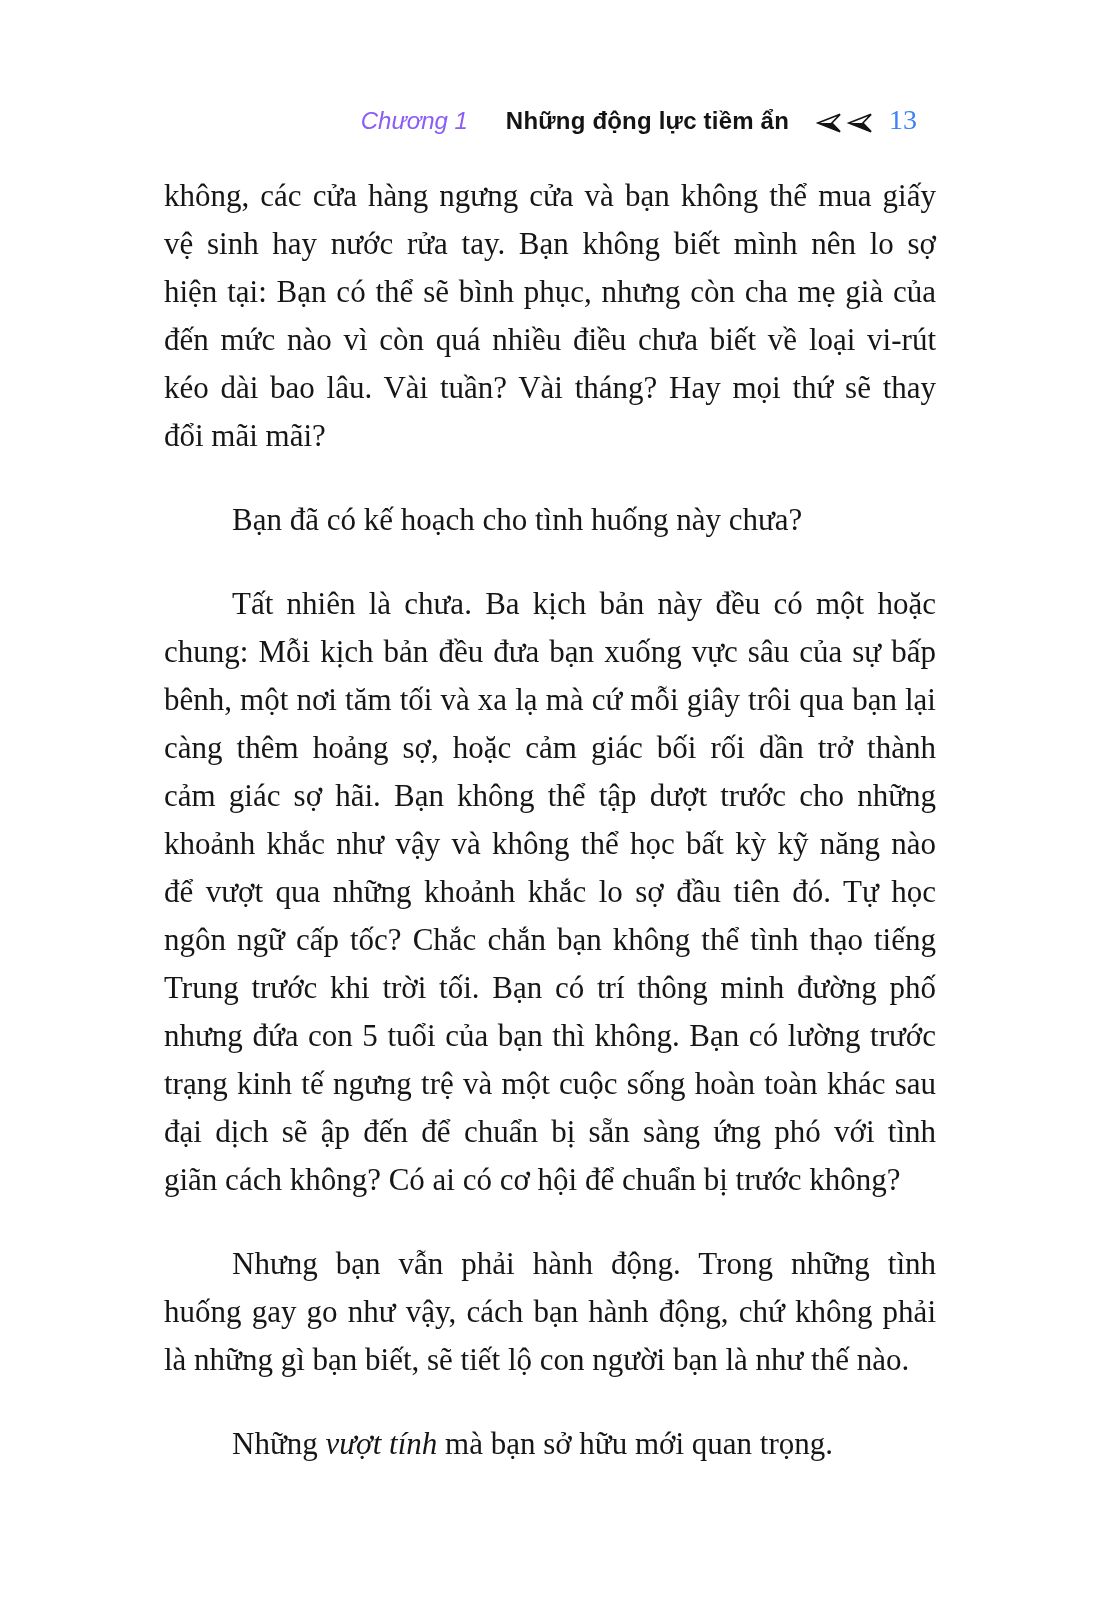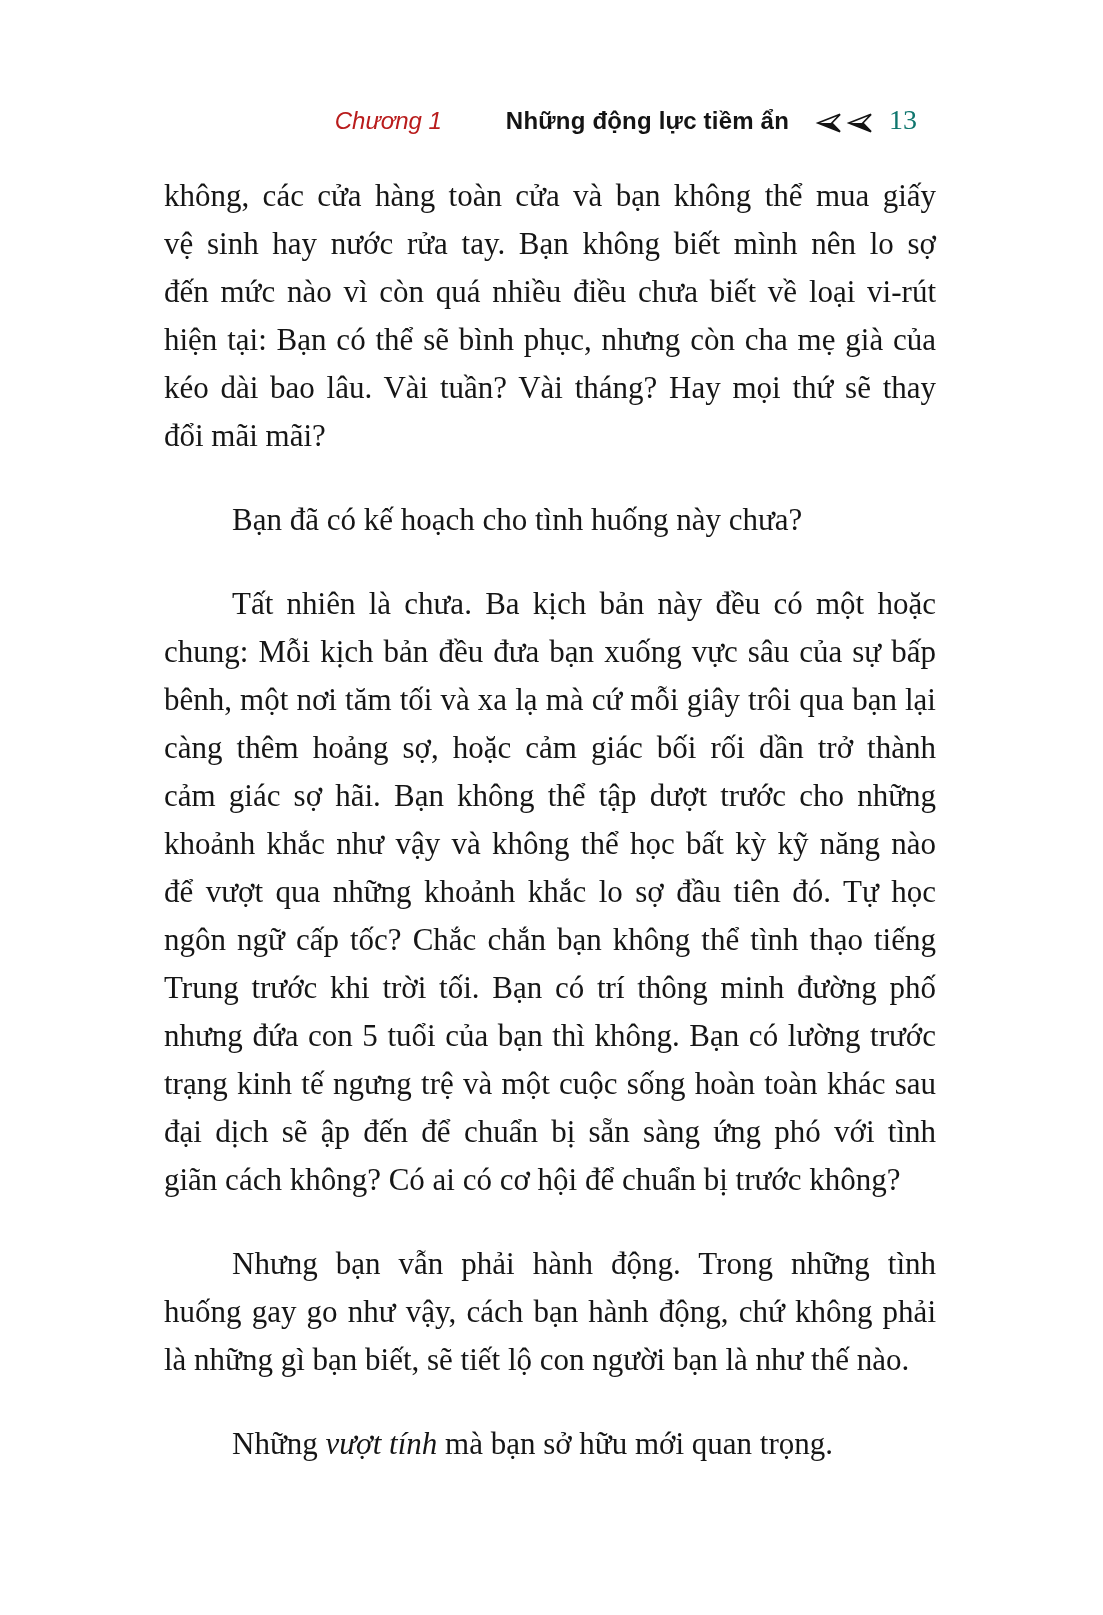--- a/index.html
+++ b/index.html
@@ -20,42 +20,42 @@
     top: 104px;
     right: 186px;
     display: flex;
     align-items: baseline;
     white-space: nowrap;
   }
   .chapter-label {
     font-family: "Liberation Sans", "DejaVu Sans", sans-serif;
     font-style: italic;
     font-size: 24px;
-    color: #b91c1c;
-    margin-right: 28px;
+    color: #8b5cf6;
+    margin-right: 2px;
   }
   .chapter-title {
     font-family: "Liberation Sans", "DejaVu Sans", sans-serif;
     font-weight: 600;
     font-size: 24px;
     letter-spacing: 0.2px;
     color: #141414;
     margin-left: 36px;
   }
   .header-arrows {
     align-self: center;
     margin: 6px 16px 0 26px;
     display: inline-flex;
     gap: 4px;
   }
   .header-arrows svg { display: block; }
   .page-number {
     font-family: "Liberation Serif", "DejaVu Serif", serif;
     font-size: 28px;
-    color: #0f766e;
+    color: #3b82f6;
   }
 
   
   .page-body {
     position: absolute;
     left: 164px;
     top: 172px;
     width: 772px;
   }
   .para { margin: 0; }
@@ -87,24 +87,24 @@
       <svg width="27" height="22" viewBox="0 0 28 22">
         <path d="M26 2 L3 11 L26 20 L17.5 11 Z" fill="#ffffff" stroke="#141414" stroke-width="1.7" stroke-linejoin="miter"></path>
         <path d="M3 11 L26 20 L17.5 11 Z" fill="#141414"></path>
       </svg>
     </span>
     <span class="page-number">13</span>
   </div>
 
   <div class="page-body">
       <div class="para">
-        <div class="line"><span>không, các cửa hàng toàn cửa và bạn không thể mua giấy</span></div>
+        <div class="line"><span>không, các cửa hàng ngưng cửa và bạn không thể mua giấy</span></div>
         <div class="line"><span>vệ sinh hay nước rửa tay. Bạn không biết mình nên lo sợ</span></div>
+        <div class="line"><span>hiện tại: Bạn có thể sẽ bình phục, nhưng còn cha mẹ già của</span></div>
         <div class="line"><span>đến mức nào vì còn quá nhiều điều chưa biết về loại vi-rút</span></div>
-        <div class="line"><span>hiện tại: Bạn có thể sẽ bình phục, nhưng còn cha mẹ già của</span></div>
         <div class="line"><span>kéo dài bao lâu. Vài tuần? Vài tháng? Hay mọi thứ sẽ thay</span></div>
         <div class="line last"><span>đổi mãi mãi?</span></div>
       </div>
       <div class="para indent">
         <div class="line last"><span>Bạn đã có kế hoạch cho tình huống này chưa?</span></div>
       </div>
       <div class="para indent">
         <div class="line"><span>Tất nhiên là chưa. Ba kịch bản này đều có một hoặc</span></div>
         <div class="line"><span>chung: Mỗi kịch bản đều đưa bạn xuống vực sâu của sự bấp</span></div>
         <div class="line"><span>bênh, một nơi tăm tối và xa lạ mà cứ mỗi giây trôi qua bạn lại</span></div>

